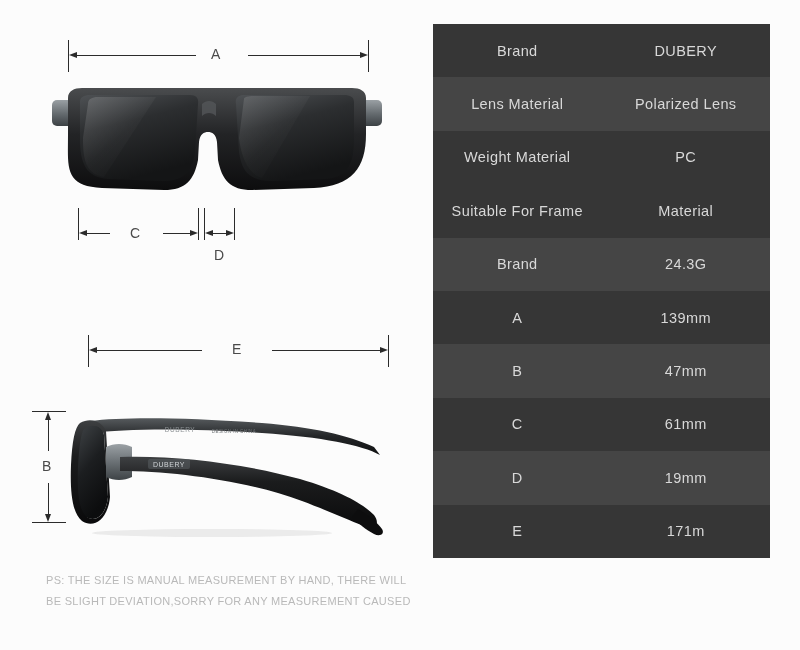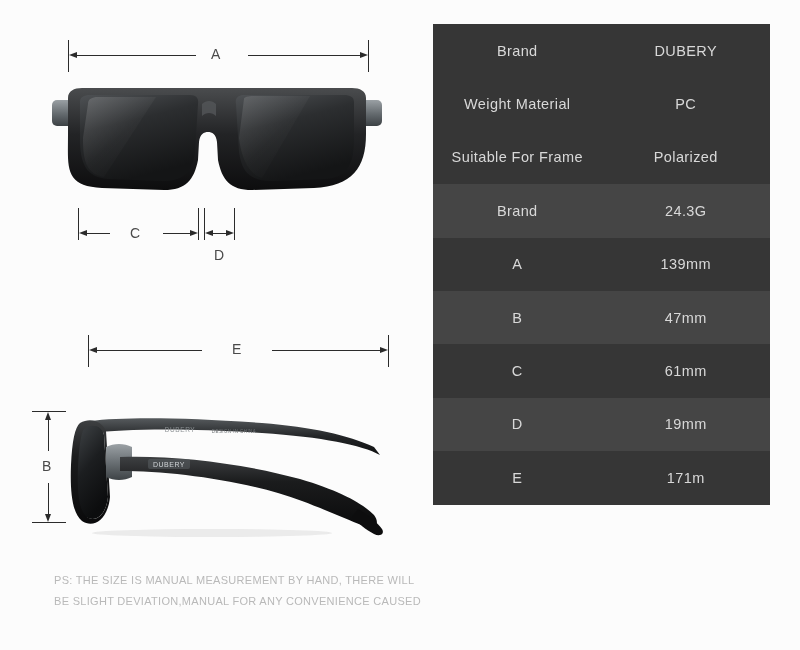--- a/index.html
+++ b/index.html
@@ -79,21 +79,21 @@
     border-top: 8px solid #2b2b2b;
   }
 
   .glasses {
     position: absolute;
   }
 
   
   #disclaimer {
     position: absolute;
-    left: 54px;
+    left: 46px;
     top: 570px;
     width: 370px;
     font-size: 11px;
     line-height: 21px;
     color: #b9b9b9;
     letter-spacing: .3px;
   }
   #disclaimer div { white-space: nowrap; }
 
   
@@ -274,38 +274,42 @@
     <text x="107" y="62" font-family="Liberation Sans, sans-serif" font-size="7" fill="#cfd3d6" text-anchor="middle" letter-spacing="0.5">DUBERY</text>
 
     <text x="118" y="27" font-family="Liberation Sans, sans-serif" font-size="6.5" fill="#8d9295" text-anchor="middle" letter-spacing="0.6">DUBERY</text>
     <text x="172" y="28" font-family="Liberation Sans, sans-serif" font-size="4.5" fill="#6e7376" text-anchor="middle" letter-spacing="0.4">DESIGN IN CHINA</text>
 
     <ellipse cx="150" cy="128" rx="120" ry="4" fill="#d9d9d9" opacity="0.5"></ellipse>
   </svg>
 
   <div id="disclaimer">
     <div>PS: THE SIZE IS MANUAL MEASUREMENT BY HAND, THERE WILL</div>
-    <div>BE SLIGHT DEVIATION,MANUAL FOR ANY CONVENIENCE CAUSED</div>
+    <div>BE SLIGHT DEVIATION,SORRY FOR ANY MEASUREMENT CAUSED</div>
   </div>
 
 </div>
 
 <table id="spec-table">
   <tbody>
       <tr class="row-dark">
         <td class="cell-label">Brand</td>
         <td class="cell-value">DUBERY</td>
       </tr>
+      <tr class="row-light">
+        <td class="cell-label">Lens Material</td>
+        <td class="cell-value">Polarized Lens</td>
+      </tr>
       <tr class="row-dark">
         <td class="cell-label">Weight Material</td>
         <td class="cell-value">PC</td>
       </tr>
       <tr class="row-dark">
         <td class="cell-label">Suitable For Frame</td>
-        <td class="cell-value">Polarized</td>
+        <td class="cell-value">Material</td>
       </tr>
       <tr class="row-light">
         <td class="cell-label">Brand</td>
         <td class="cell-value">24.3G</td>
       </tr>
       <tr class="row-dark">
         <td class="cell-label">A</td>
         <td class="cell-value">139mm</td>
       </tr>
       <tr class="row-light">

